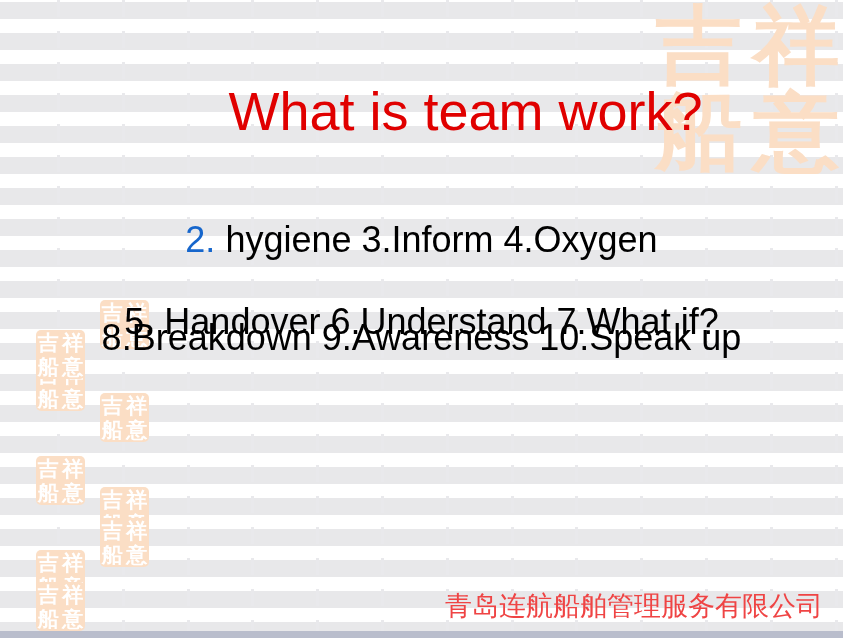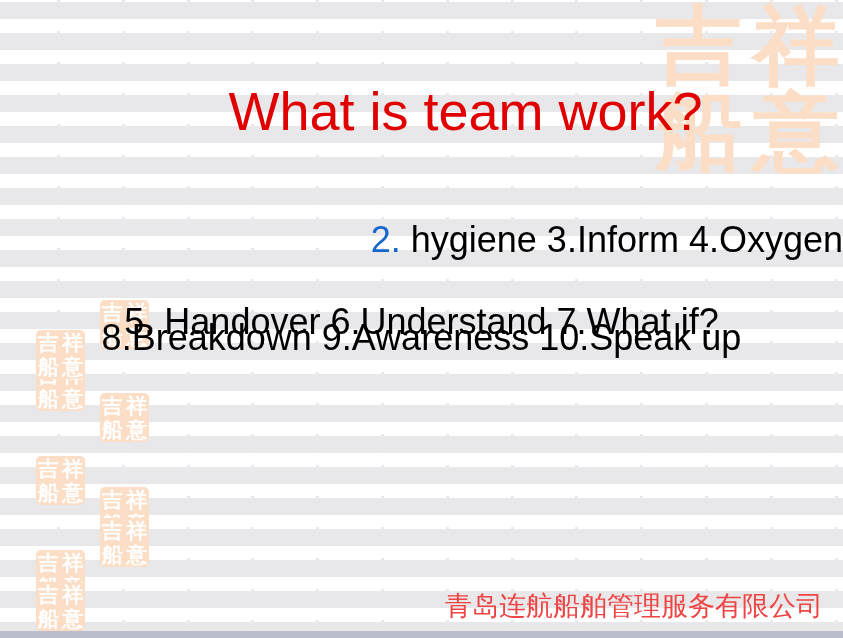--- a/index.html
+++ b/index.html
@@ -129,21 +129,21 @@
   .body-line {
     position: absolute;
     width: 843px;
     text-align: center;
     color: #000000;
     font-size: 36px;
     line-height: 42px;
     white-space: nowrap;
   }
   #line-1 { top: 165px; }
-  #line-2 { top: 219px; text-align: right; }
+  #line-2 { top: 219px; }
   #line-3 { top: 273px; margin-top: 28px; }
   #line-4 { top: 317px; }
 
   .marker-blue { color: #1666cc; }
 
   #footer {
     position: absolute;
     left: 0;
     top: 590px;
     width: 823px;

